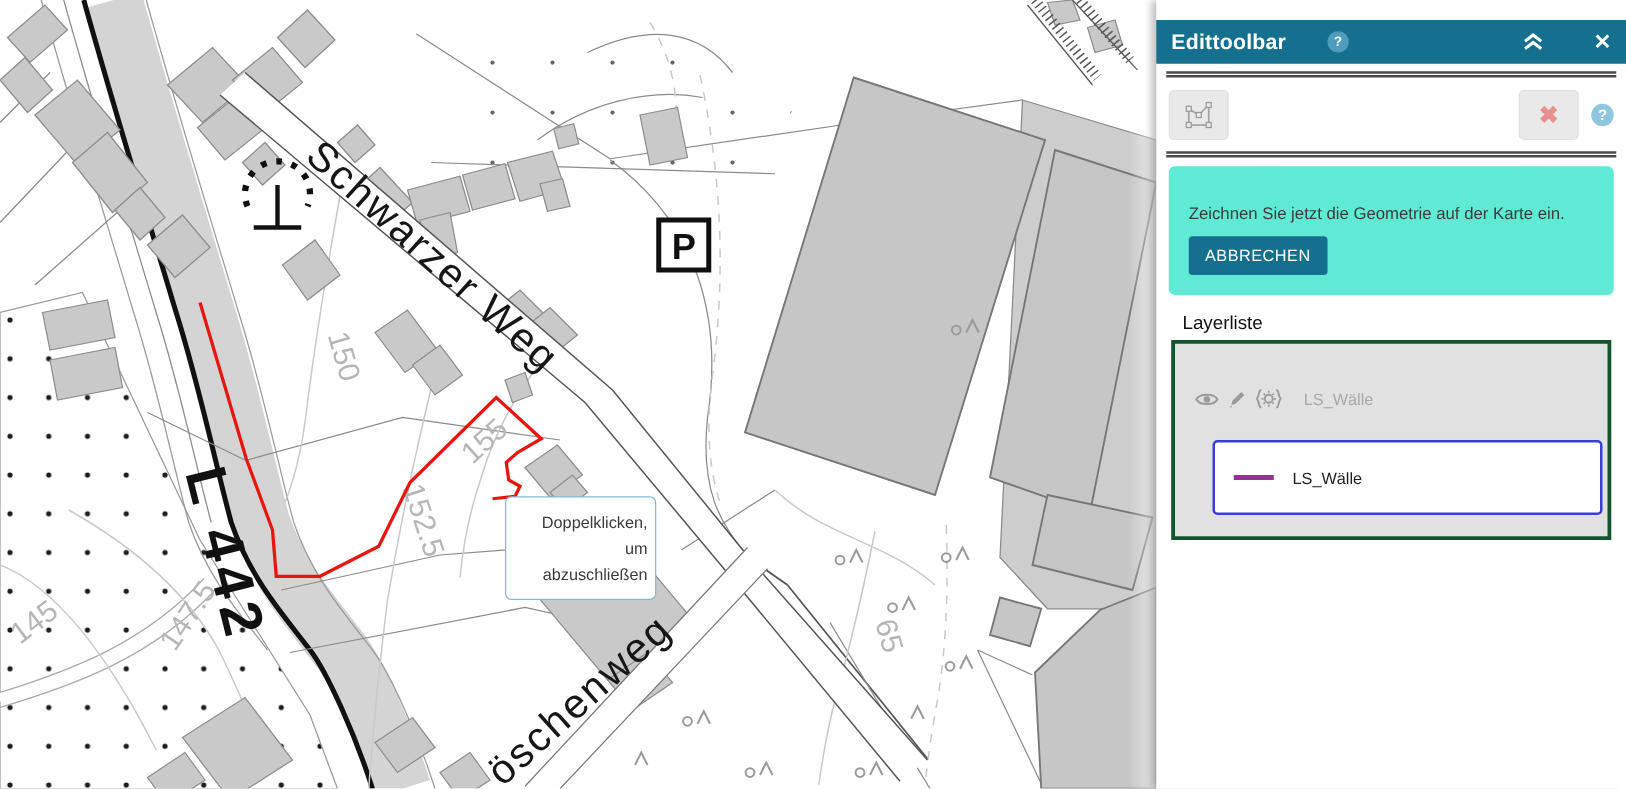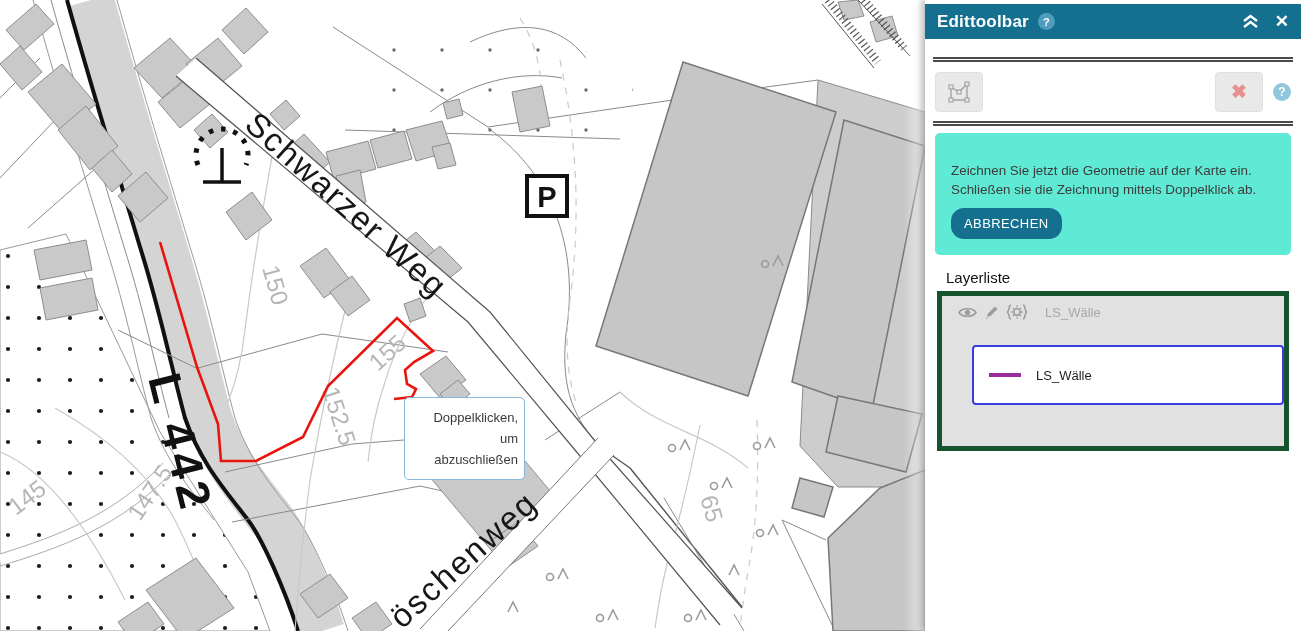--- a/index.html
+++ b/index.html
@@ -8,44 +8,44 @@
   
   #map{position:absolute;left:0;top:0;width:925px;height:631px;background:#fff;cursor:crosshair;}
   #map svg{display:block;}
   #tooltip{position:absolute;left:404px;top:397px;width:104px;background:#fff;
            border:1px solid #86b9d9;border-radius:5px;padding:9px 6px 9px 9px;
            font-size:13px;color:#3a3a3a;line-height:21px;text-align:right;}
   #tooltip div{white-space:nowrap;}
   
   #panel{position:absolute;left:925px;top:0;width:376px;height:631px;background:#fff;
          box-shadow:-4px 0 6px rgba(0,0,0,.25);}
-  #panel-header{position:absolute;left:0;top:4px;right:0;height:35px;background:#15708f;
-                display:flex;align-items:center;padding:0 12px;box-sizing:border-box;}
+  #panel-header{position:absolute;left:0;top:16px;right:0;height:35px;background:#15708f;
+                display:flex;align-items:center;padding:0 12px;box-sizing:border-box;gap:24px;}
   #panel-header .title{color:#fff;font-weight:bold;font-size:17px;letter-spacing:.2px;}
   .help-badge{width:17px;height:17px;border-radius:50%;background:#4e9dbf;color:#fff;
               font-size:11px;font-weight:bold;display:flex;align-items:center;justify-content:center;margin-left:9px;}
   #panel-header .spacer{flex:1;}
   .hd-ico{color:#fff;margin-left:16px;display:flex;align-items:center;cursor:pointer;}
   #panel-body{position:absolute;left:0;top:39px;right:0;bottom:0;padding:0 8px;box-sizing:border-box;}
   .hrule{height:0;border-top:5px double #4a4a4a;margin:0;}
   .r1{margin-top:18px;}
   #tb-row{height:59px;display:flex;align-items:center;padding:0 2px;}
   .tb-btn{width:46px;height:38px;background:#e9e9e9;border:1px solid #e0e0e0;border-radius:4px;
           display:flex;align-items:center;justify-content:center;cursor:pointer;}
   .tb-x{color:#e79090;font-size:19px;font-weight:bold;}
   .tb-help{width:18px;height:18px;border-radius:50%;background:#8fc7df;color:#fff;font-size:12px;
            font-weight:bold;display:flex;align-items:center;justify-content:center;margin-left:10px;}
   #infobox{margin:7px 2px 0 2px;background:#5eead4;border-radius:5px;padding:28px 16px 16px 16px;}
   #infobox .il{font-size:13.4px;color:#3c3c3c;line-height:19px;}
   #cancel-btn{margin-top:9px;display:inline-block;background:#15708f;color:#fff;border:none;
-              font-size:13px;letter-spacing:.4px;padding:8px 13px;border-radius:13px;cursor:pointer;
+              font-size:13px;letter-spacing:.4px;padding:8px 13px;border-radius:3px;cursor:pointer;
               font-family:"Liberation Sans",sans-serif;}
   #layer-title{margin:14px 2px 5px 13px;font-size:15px;color:#111;}
-  #layerbox{margin:0 4px;background:#e1e1e1;border:5px solid #14532d;height:160px;box-sizing:border-box;
-            padding:8px 14px 0 16px;}
+  #layerbox{margin:0 4px;background:#e1e1e1;border:3px solid #14532d;height:160px;box-sizing:border-box;
+            padding:36px 14px 0 16px;}
   #layer-row{display:flex;align-items:center;color:#a5a5a5;}
   #layer-row .lr-label{font-size:13px;margin-left:10px;color:#a8a8a8;}
   .lic{margin-right:7px;display:flex;align-items:center;}
   #legendbox{margin-top:25px;margin-left:14px;width:312px;height:60px;background:#fff;
              border:2px solid #3c3cdc;border-radius:4px;display:flex;align-items:center;
              box-sizing:border-box;padding-left:15px;}
   #legend-swatch{width:32px;height:4px;background:#9b2d9f;}
   #legendbox .lg-label{font-size:13px;color:#1d1d1d;margin-left:15px;}
 </style>
 </head>
@@ -304,21 +304,20 @@
         <div class="tb-btn">
           <span class="tb-x">✖</span>
         </div>
         <span class="tb-help">?</span>
       </div>
 
       <div class="hrule"></div>
 
       <div id="infobox">
         <div class="il">Zeichnen Sie jetzt die Geometrie auf der Karte ein.</div>
-        <div class="il">Schließen sie die Zeichnung mittels Doppelklick ab.</div>
         <button id="cancel-btn">ABBRECHEN</button>
       </div>
 
       <div id="layer-title">Layerliste</div>
 
       <div id="layerbox">
         <div id="layer-row">
           <span class="lic">
             <svg width="19" height="13" viewBox="0 0 19 13">
                 <path d="M1,6.5 C4,1.5 15,1.5 18,6.5 C15,11.5 4,11.5 1,6.5 Z" fill="none" stroke="#9b9b9b" stroke-width="1.6"></path>

